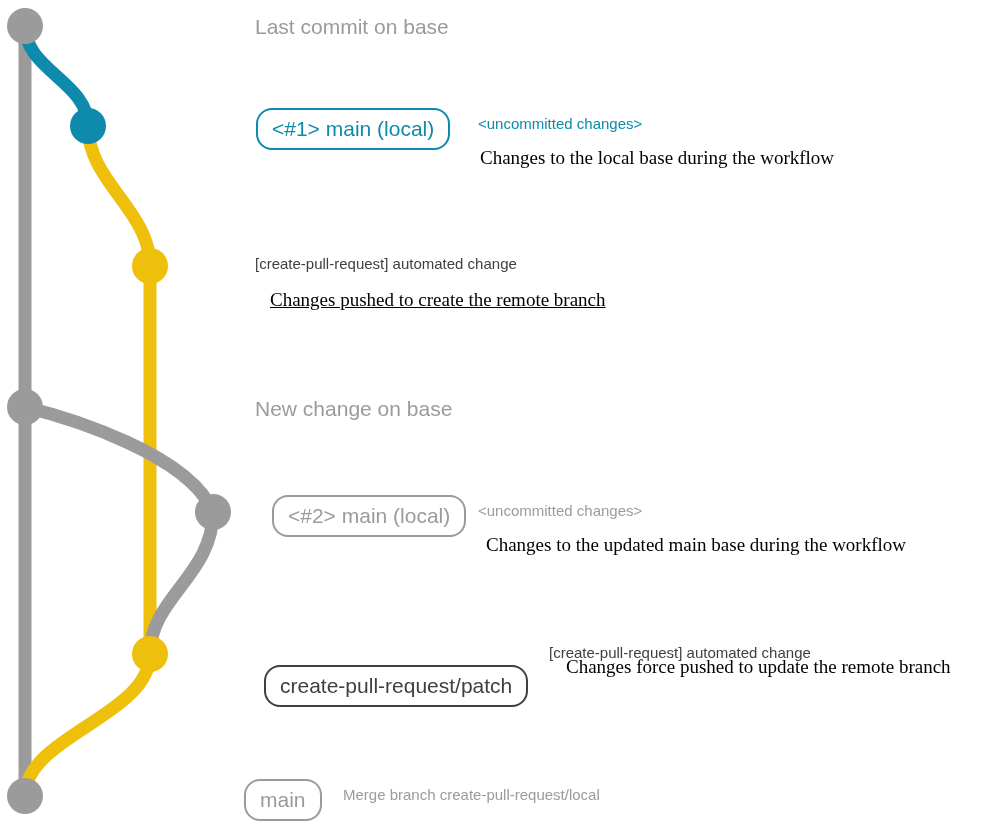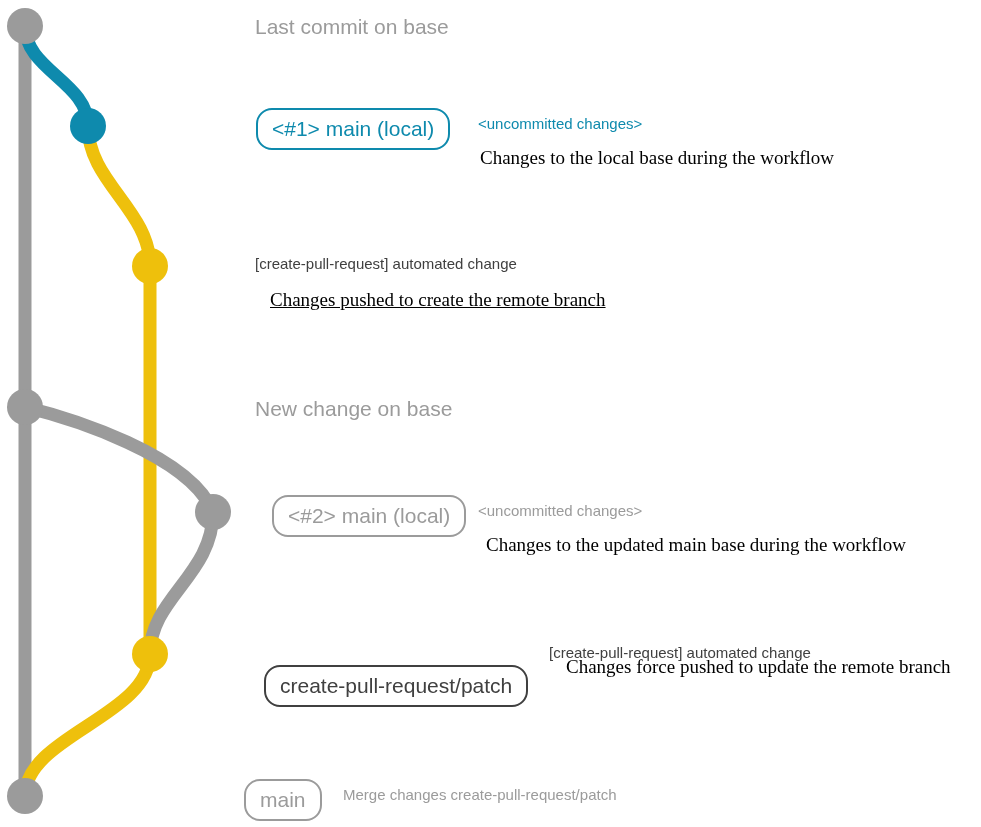--- a/index.html
+++ b/index.html
@@ -145,17 +145,17 @@
     </div>
 
     <div class="row">
       <div class="pill c-gold" style="left:264px; top:637px;margin-top:28px;">create-pull-request/patch</div>
       <div class="headline c-gold" style="left:549px; top:645px;">[create-pull-request] automated change</div>
       <div class="subtext" style="left:566px; top:657px;">Changes force pushed to update the remote branch</div>
     </div>
 
     <div class="row">
       <div class="pill c-grey" style="left:244px; top:779px;">main</div>
-      <div class="headline c-grey" style="left:343px; top:787px;">Merge changes create-pull-request/patch</div>
+      <div class="headline c-grey" style="left:343px; top:787px;">Merge branch create-pull-request/local</div>
     </div>
 
   </div>
 </div>
 
 </body></html>

